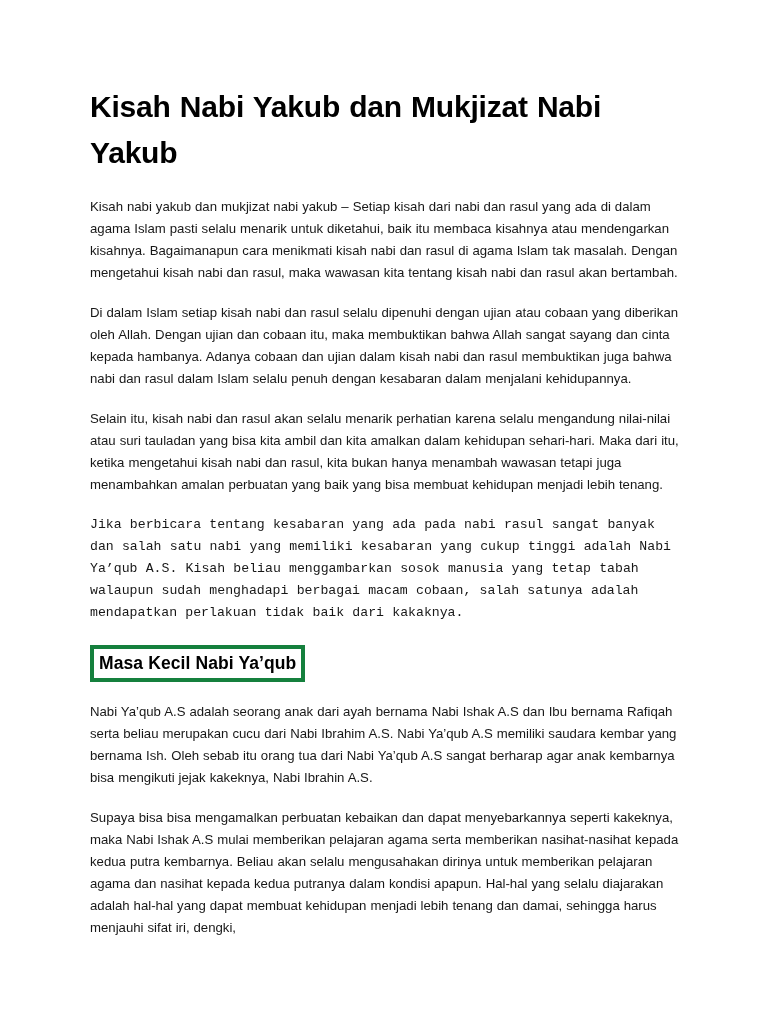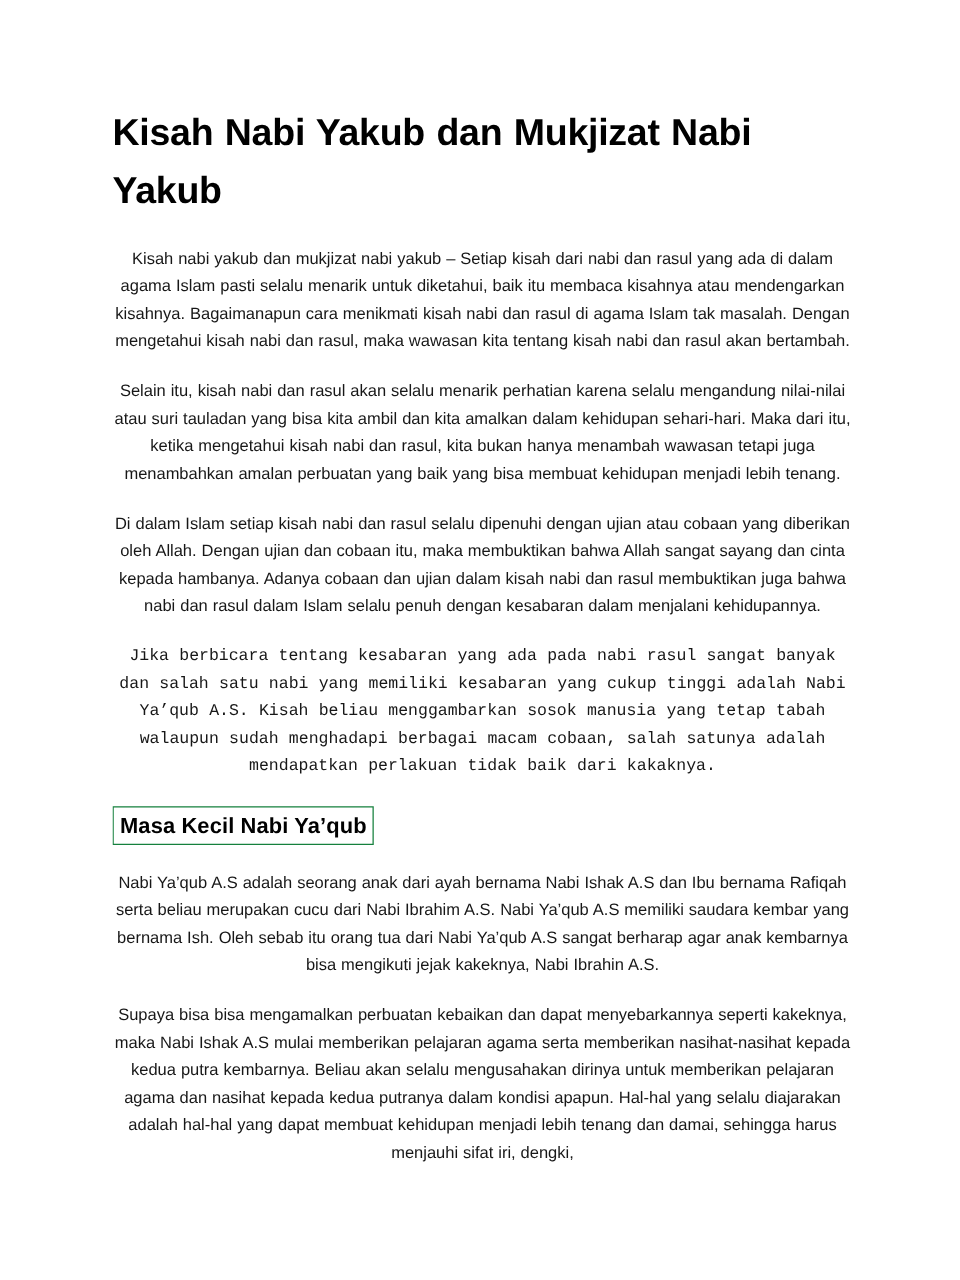--- a/index.html
+++ b/index.html
@@ -45,37 +45,37 @@
     margin-bottom: 20px;
     max-width: 560px;
     word-spacing: 1px;
   }
 
   p.para {
     font-size: 13.2px;
     line-height: 22px;
     color: #171717;
     margin-bottom: 18px;
-    text-align: center;
+    text-align: left;
     max-width: 592px;
     word-spacing: 0.3px;
   }
 
   p.para.tight {
     margin-bottom: 17px;
     font-family: Liberation Mono, monospace;
   }
 
   h2.section-heading {
     display: inline-block;
     font-size: 17.5px;
     font-weight: bold;
     line-height: 22px;
     color: #000000;
-    border: 1px solid #15803d;
+    border: 4px solid #15803d;
     padding: 3px 5px 4px 5px;
     margin-top: 4px;
     margin-bottom: 19px;
     letter-spacing: 0.1px;
     background: #ffffff;
   }
 
   #heading-wrap {
     line-height: 0;
   }
@@ -104,23 +104,23 @@
 <body>
 
 <div id="page">
 
   <div id="doc-body">
 
     <h1 id="doc-title">Kisah Nabi Yakub dan Mukjizat Nabi Yakub</h1>
 
     <p class="para">Kisah nabi yakub dan mukjizat nabi yakub – Setiap kisah dari nabi dan rasul yang ada di dalam agama Islam pasti selalu menarik untuk diketahui, baik itu membaca kisahnya atau mendengarkan kisahnya. Bagaimanapun cara menikmati kisah nabi dan rasul di agama Islam tak masalah. Dengan mengetahui kisah nabi dan rasul, maka wawasan kita tentang kisah nabi dan rasul akan bertambah.</p>
 
+    <p class="para">Di dalam Islam setiap kisah nabi dan rasul selalu dipenuhi dengan ujian atau cobaan yang diberikan oleh Allah. Dengan ujian dan cobaan itu, maka membuktikan bahwa Allah sangat sayang dan cinta kepada hambanya. Adanya cobaan dan ujian dalam kisah nabi dan rasul membuktikan juga bahwa nabi dan rasul dalam Islam selalu penuh dengan kesabaran dalam menjalani kehidupannya.</p>
+
     <p class="para">Selain itu, kisah nabi dan rasul akan selalu menarik perhatian karena selalu mengandung nilai-nilai atau suri tauladan yang bisa kita ambil dan kita amalkan dalam kehidupan sehari-hari. Maka dari itu, ketika mengetahui kisah nabi dan rasul, kita bukan hanya menambah wawasan tetapi juga menambahkan amalan perbuatan yang baik yang bisa membuat kehidupan menjadi lebih tenang.</p>
-
-    <p class="para">Di dalam Islam setiap kisah nabi dan rasul selalu dipenuhi dengan ujian atau cobaan yang diberikan oleh Allah. Dengan ujian dan cobaan itu, maka membuktikan bahwa Allah sangat sayang dan cinta kepada hambanya. Adanya cobaan dan ujian dalam kisah nabi dan rasul membuktikan juga bahwa nabi dan rasul dalam Islam selalu penuh dengan kesabaran dalam menjalani kehidupannya.</p>
 
     <p class="para tight">Jika berbicara tentang kesabaran yang ada pada nabi rasul sangat banyak dan salah satu nabi yang memiliki kesabaran yang cukup tinggi adalah Nabi Ya’qub A.S. Kisah beliau menggambarkan sosok manusia yang tetap tabah walaupun sudah menghadapi berbagai macam cobaan, salah satunya adalah mendapatkan perlakuan tidak baik dari kakaknya.</p>
 
     <div id="heading-wrap">
       <h2 class="section-heading">Masa Kecil Nabi Ya’qub</h2>
     </div>
 
     <p class="para">Nabi Ya’qub A.S adalah seorang anak dari ayah bernama Nabi Ishak A.S dan Ibu bernama Rafiqah serta beliau merupakan cucu dari Nabi Ibrahim A.S. Nabi Ya’qub A.S memiliki saudara kembar yang bernama Ish. Oleh sebab itu orang tua dari Nabi Ya’qub A.S sangat berharap agar anak kembarnya bisa mengikuti jejak kakeknya, Nabi Ibrahin A.S.</p>
 
     <p class="para">Supaya bisa bisa mengamalkan perbuatan kebaikan dan dapat menyebarkannya seperti kakeknya, maka Nabi Ishak A.S mulai memberikan pelajaran agama serta memberikan nasihat-nasihat kepada kedua putra kembarnya. Beliau akan selalu mengusahakan dirinya untuk memberikan pelajaran agama dan nasihat kepada kedua putranya dalam kondisi apapun. Hal-hal yang selalu diajarakan adalah hal-hal yang dapat membuat kehidupan menjadi lebih tenang dan damai, sehingga harus menjauhi sifat iri, dengki,</p>

